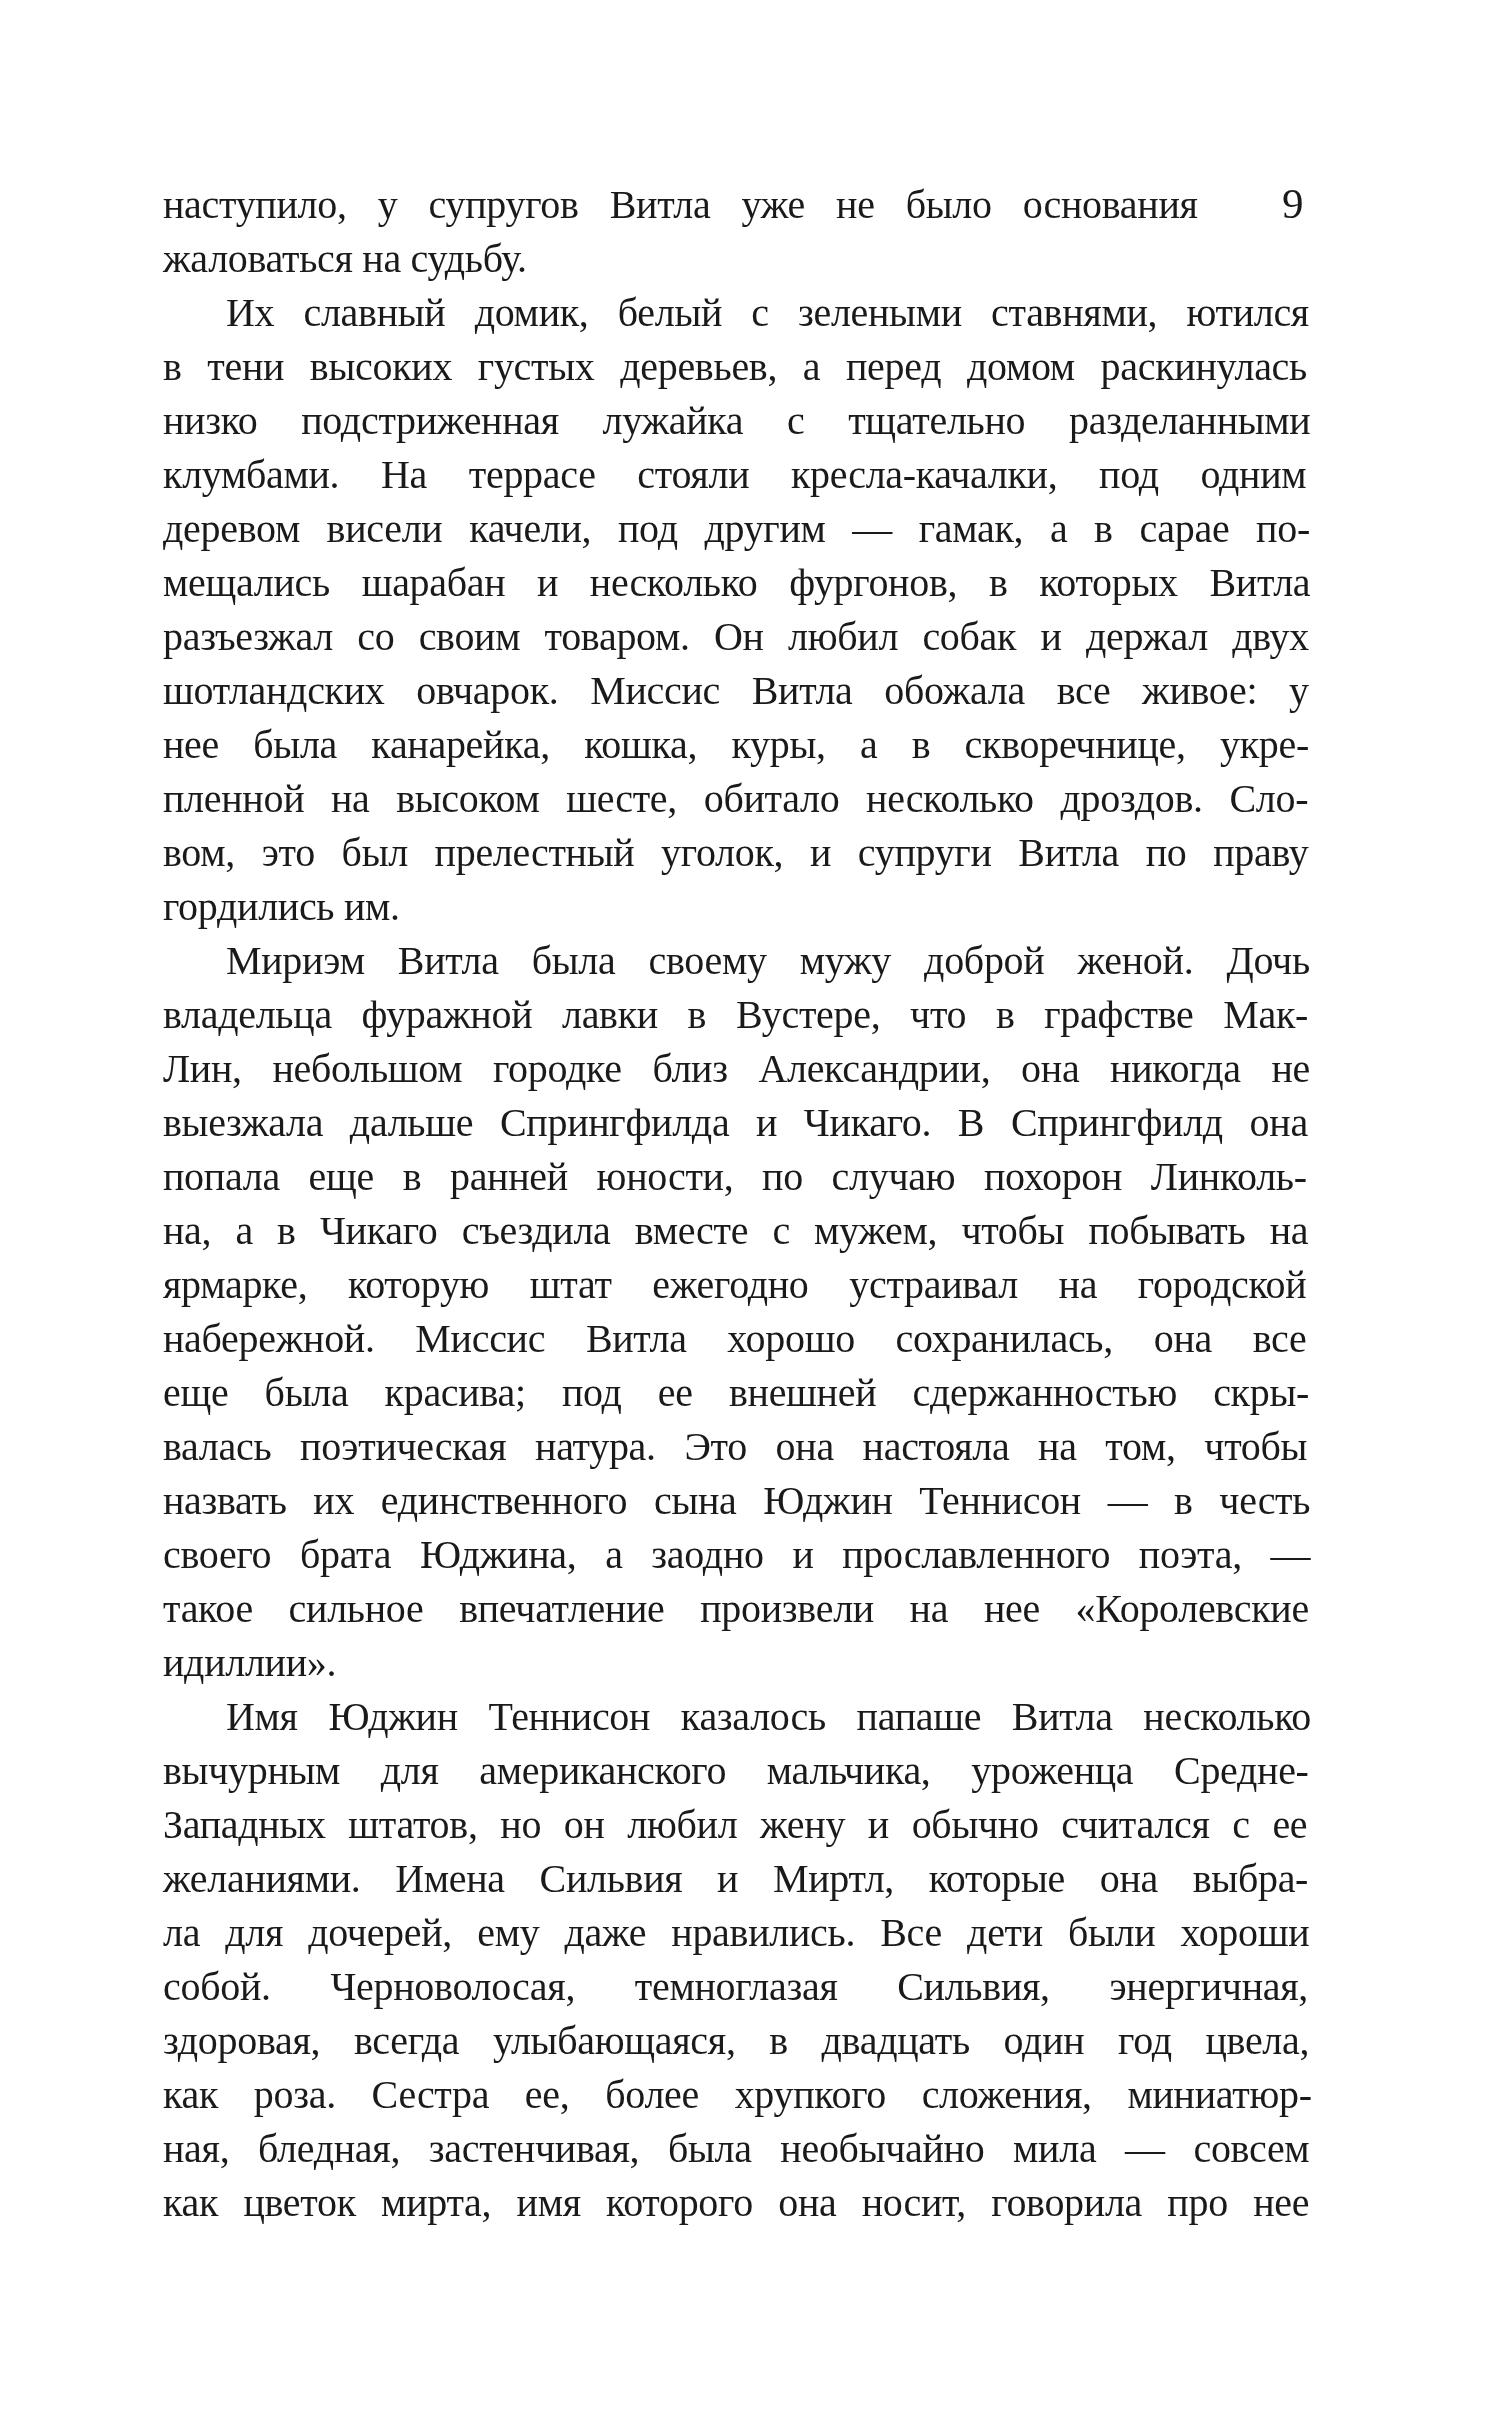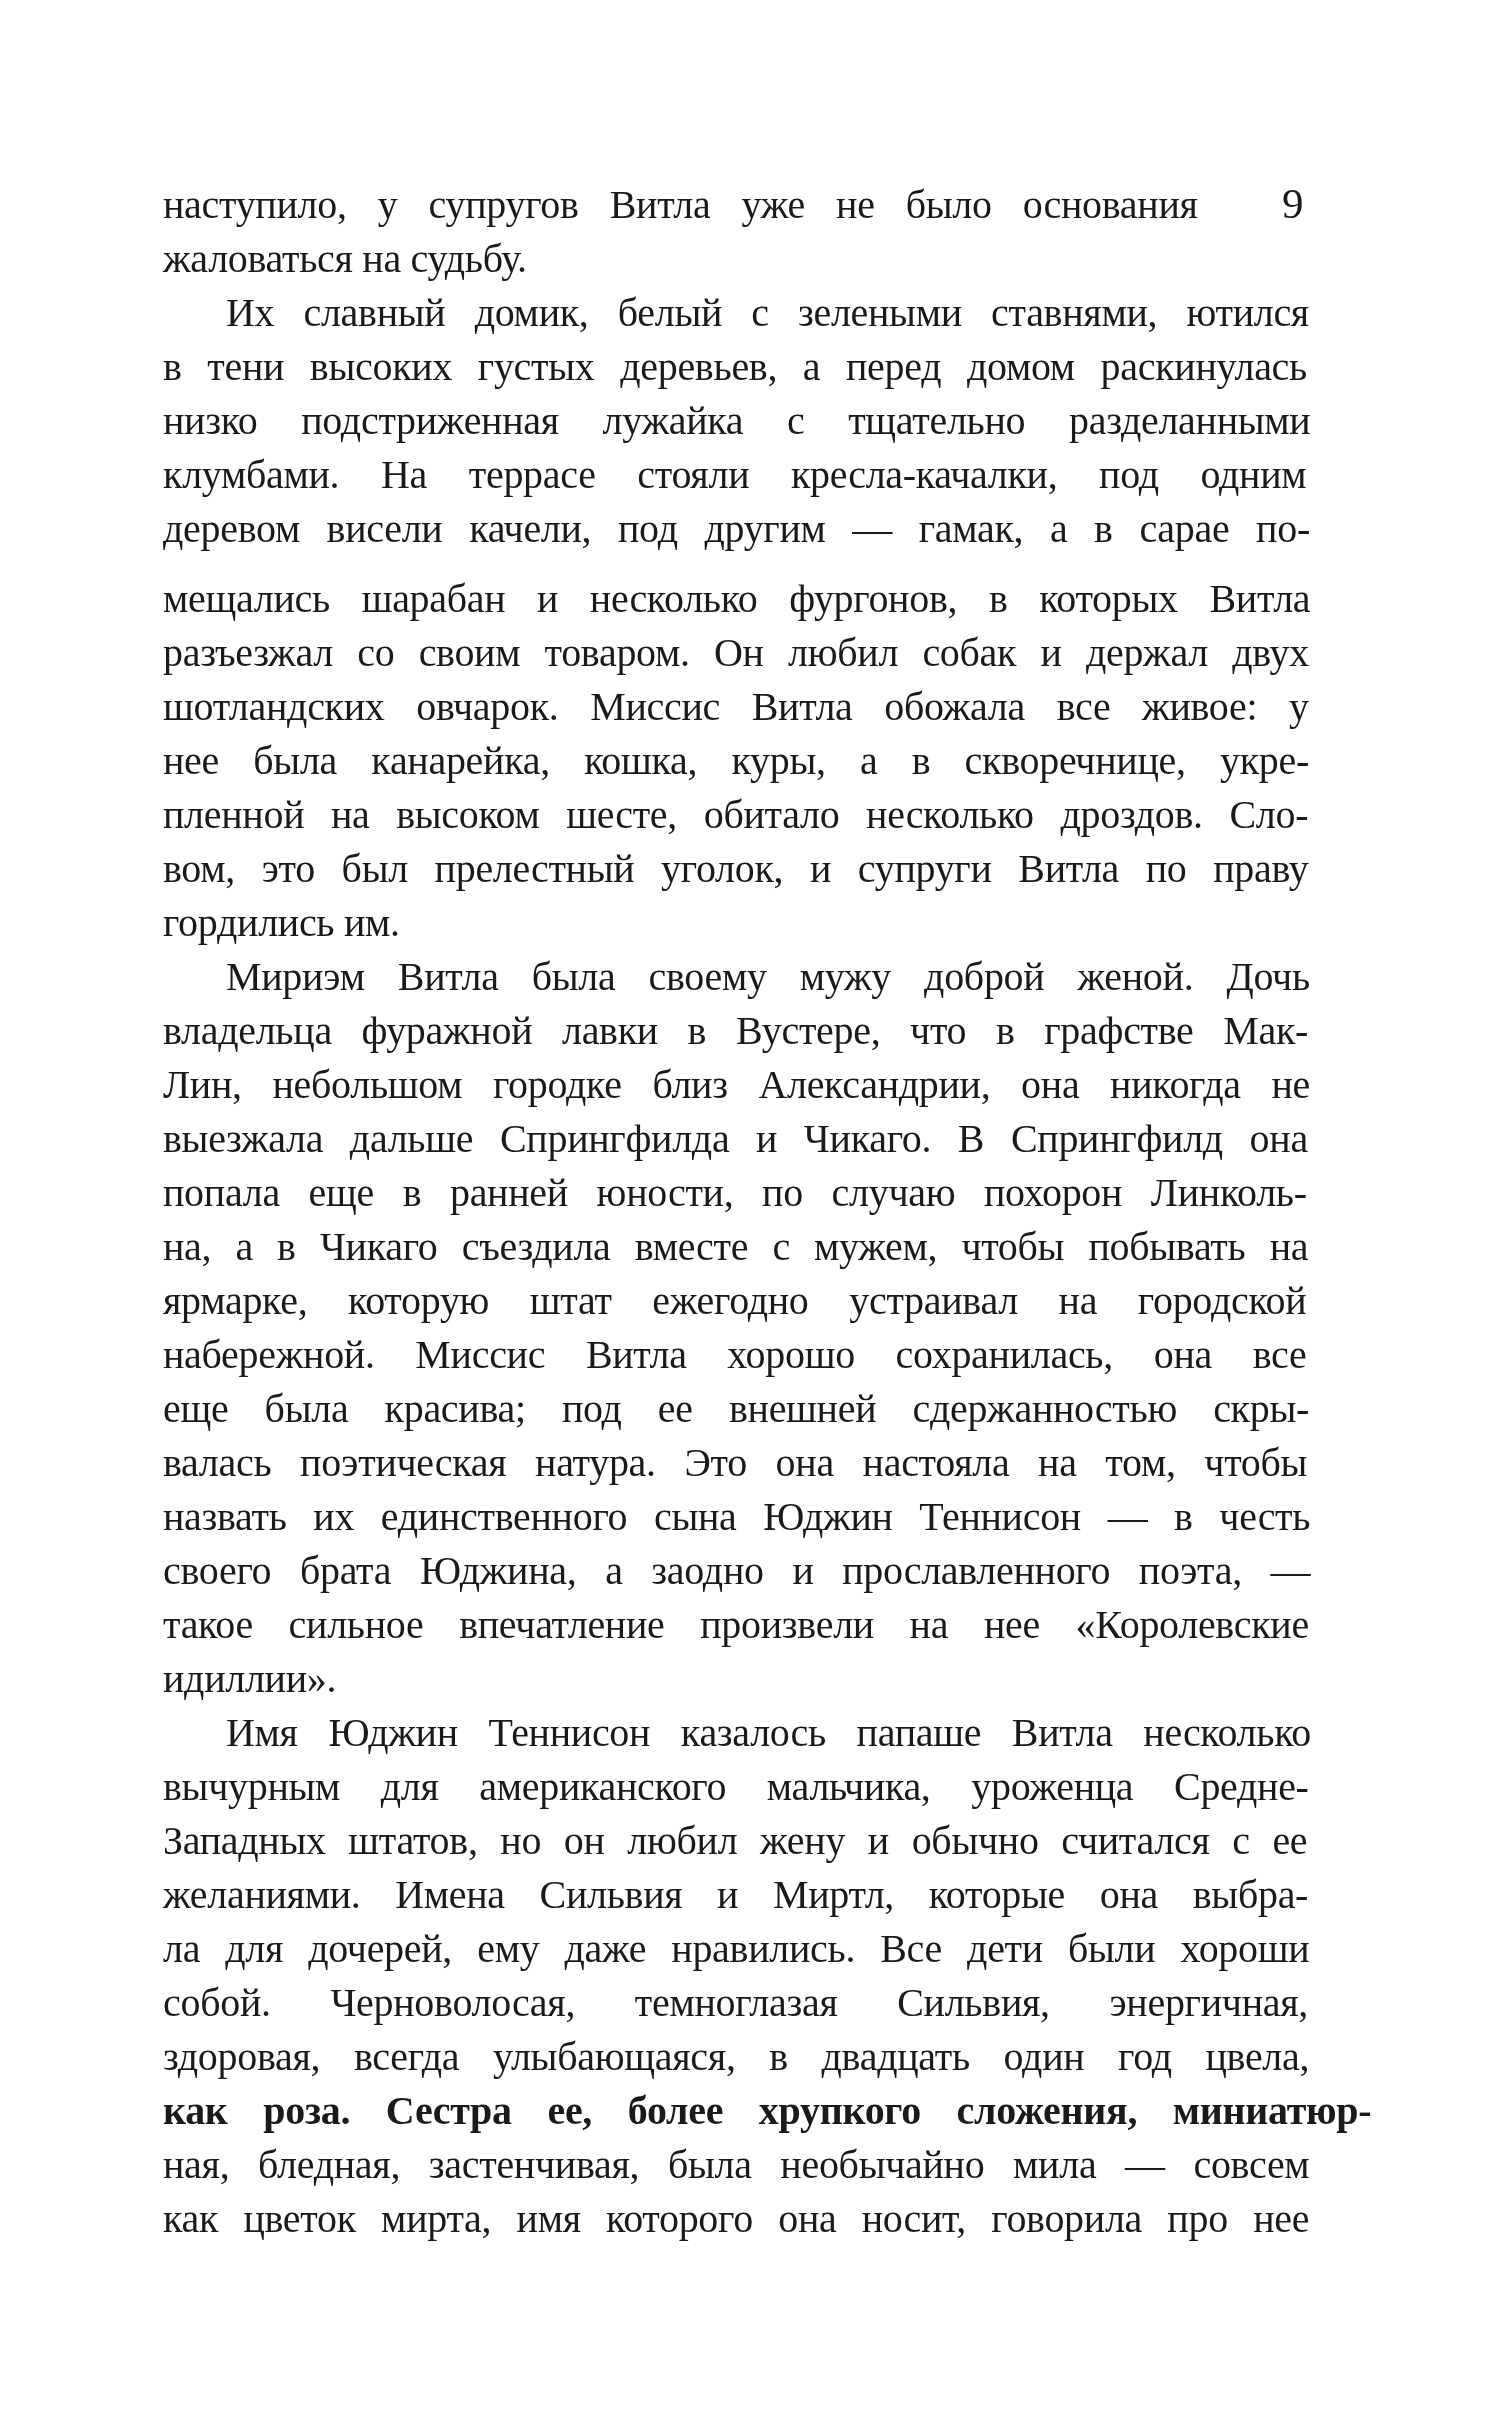--- a/index.html
+++ b/index.html
@@ -61,21 +61,21 @@
 <div class="page">
   <div class="page-number">9</div>
   <div class="text-block" id="text-block">
       <span class="line" style="width: 1039px; display: block; word-spacing: 21.4px; text-align-last: left; text-align: left;">наступило, у супругов Витла уже не было основания</span>
       <span class="line last" style="display: block; width: 1151px;">жаловаться на судьбу.</span>
       <span class="line indent" style="display: block; width: 1151px; word-spacing: 19.5px; text-align-last: left; text-align: left;">Их славный домик, белый с зелеными ставнями, ютился</span>
       <span class="line" style="display: block; width: 1151px; word-spacing: 16px; text-align-last: left; text-align: left;">в тени высоких густых деревьев, а перед домом раскинулась</span>
       <span class="line" style="display: block; width: 1151px; word-spacing: 34px; text-align-last: left; text-align: left;">низко подстриженная лужайка с тщательно разделанными</span>
       <span class="line" style="display: block; width: 1151px; word-spacing: 32px; text-align-last: left; text-align: left;">клумбами. На террасе стояли кресла-качалки, под одним</span>
       <span class="line" style="display: block; width: 1151px; word-spacing: 17px; text-align-last: left; text-align: right;">деревом висели качели, под другим — гамак, а в сарае по-</span>
-      <span class="line" style="display: block; width: 1151px; word-spacing: 22px; text-align-last: left; text-align: left; margin-top: 16px;">мещались шарабан и несколько фургонов, в которых Витла</span>
+      <span class="line" style="display: block; width: 1151px; word-spacing: 22px; text-align-last: left; text-align: left;">мещались шарабан и несколько фургонов, в которых Витла</span>
       <span class="line" style="display: block; width: 1151px; word-spacing: 14.6px; text-align-last: left; text-align: left;">разъезжал со своим товаром. Он любил собак и держал двух</span>
       <span class="line" style="display: block; width: 1151px; word-spacing: 22px; text-align-last: left; text-align: left;">шотландских овчарок. Миссис Витла обожала все живое: у</span>
       <span class="line" style="display: block; width: 1151px; word-spacing: 24.6px; text-align-last: left; text-align: left;">нее была канарейка, кошка, куры, а в скворечнице, укре-</span>
       <span class="line" style="display: block; width: 1151px; word-spacing: 17px; text-align-last: left; text-align: right;">пленной на высоком шесте, обитало несколько дроздов. Сло-</span>
       <span class="line" style="display: block; width: 1151px; word-spacing: 17px; text-align-last: left; text-align: left;">вом, это был прелестный уголок, и супруги Витла по праву</span>
       <span class="line last" style="display: block; width: 1151px;">гордились им.</span>
       <span class="line indent" style="display: block; width: 1151px; word-spacing: 23.4px; text-align-last: left; text-align: right;">Мириэм Витла была своему мужу доброй женой. Дочь</span>
       <span class="line" style="display: block; width: 1151px; word-spacing: 20px; text-align-last: left; text-align: left;">владельца фуражной лавки в Вустере, что в графстве Мак-</span>
       <span class="line" style="display: block; width: 1151px; word-spacing: 21px; text-align-last: left; text-align: center;">Лин, небольшом городке близ Александрии, она никогда не</span>
       <span class="line" style="display: block; width: 1151px; word-spacing: 17px; text-align-last: left; text-align: left;">выезжала дальше Спрингфилда и Чикаго. В Спрингфилд она</span>
@@ -89,18 +89,18 @@
       <span class="line" style="display: block; width: 1151px; word-spacing: 19px; text-align-last: left; text-align: left;">своего брата Юджина, а заодно и прославленного поэта, —</span>
       <span class="line" style="display: block; width: 1151px; word-spacing: 26px; text-align-last: left; text-align: left;">такое сильное впечатление произвели на нее «Королевские</span>
       <span class="line last" style="display: block; width: 1151px;">идиллии».</span>
       <span class="line indent" style="display: block; width: 1151px; word-spacing: 21px; text-align-last: left; text-align: left;">Имя Юджин Теннисон казалось папаше Витла несколько</span>
       <span class="line" style="display: block; width: 1151px; word-spacing: 31px; text-align-last: left; text-align: left;">вычурным для американского мальчика, уроженца Средне-</span>
       <span class="line" style="display: block; width: 1151px; word-spacing: 13px; text-align-last: left; text-align: left;">Западных штатов, но он любил жену и обычно считался с ее</span>
       <span class="line" style="display: block; width: 1151px; word-spacing: 25px; text-align-last: left; text-align: left;">желаниями. Имена Сильвия и Миртл, которые она выбра-</span>
       <span class="line" style="display: block; width: 1151px; word-spacing: 15.4px; text-align-last: left; text-align: left;">ла для дочерей, ему даже нравились. Все дети были хороши</span>
       <span class="line" style="display: block; width: 1151px; word-spacing: 50px; text-align-last: left; text-align: left;">собой. Черноволосая, темноглазая Сильвия, энергичная,</span>
       <span class="line" style="display: block; width: 1151px; word-spacing: 24px; text-align-last: left; text-align: left;">здоровая, всегда улыбающаяся, в двадцать один год цвела,</span>
-      <span class="line" style="display: block; width: 1151px; word-spacing: 26px; text-align-last: left; text-align: left; font-weight: bold;">как роза. Сестра ее, более хрупкого сложения, миниатюр-</span>
+      <span class="line" style="display: block; width: 1151px; word-spacing: 26px; text-align-last: left; text-align: left;">как роза. Сестра ее, более хрупкого сложения, миниатюр-</span>
       <span class="line" style="display: block; width: 1151px; word-spacing: 19px; text-align-last: left; text-align: center;">ная, бледная, застенчивая, была необычайно мила — совсем</span>
       <span class="line" style="display: block; width: 1151px; word-spacing: 15.6px; text-align-last: left; text-align: left;">как цветок мирта, имя которого она носит, говорила про нее</span>
     </div>
 </div>
 
 
 </body></html>

